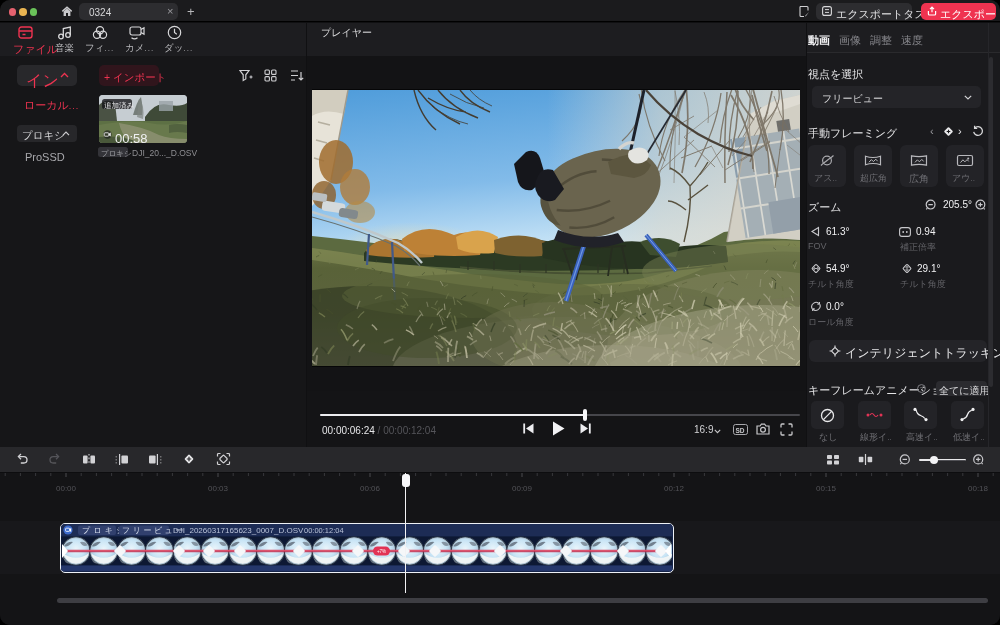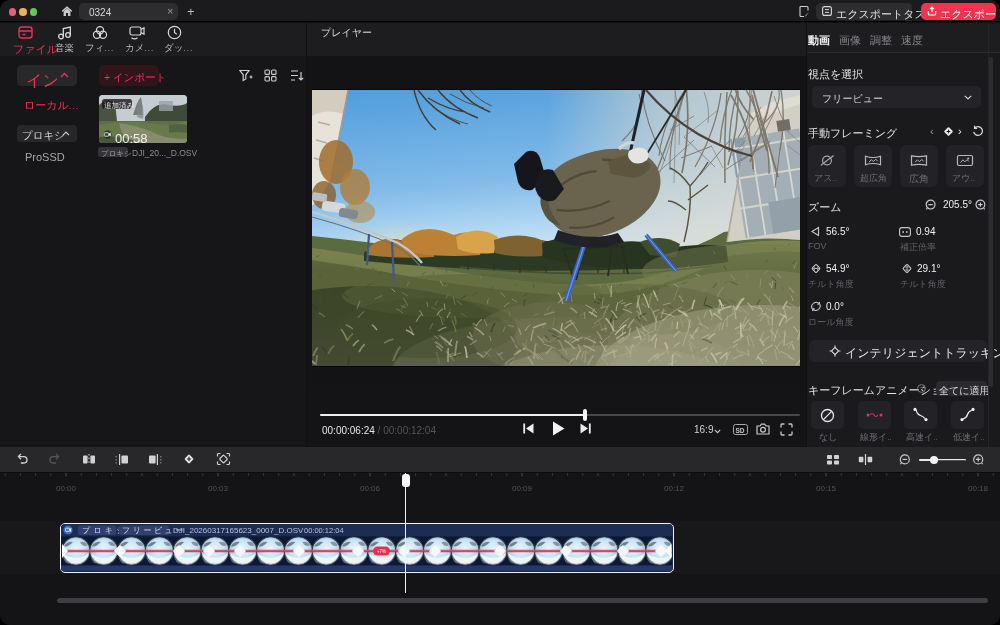--- a/index.html
+++ b/index.html
@@ -201,21 +201,21 @@
 <svg class="abs" style="left:974px;top:199px" width="12" height="12" viewBox="0 0 12 12">
       <circle cx="6.4" cy="5.6" r="4.4" fill="none" stroke="#c8c8cc" stroke-width="1.2"></circle>
       <path d="M4.2 5.6 h4.4 M6.4 3.4 v4.4" stroke="#c8c8cc" stroke-width="1.2"></path>
       <path d="M9.8 9.4 l1 1" stroke="#c8c8cc" stroke-width="1.2"></path>
     </svg>
 
 <svg class="abs" style="left:810px;top:226px" width="11" height="11" viewBox="0 0 11 11">
       <path d="M2 5.5 L8.5 1.5 V9.5 Z" fill="none" stroke="#c8c8cc" stroke-width="1.1"></path>
       <path d="M8.5 3 v5" stroke="#c8c8cc" stroke-width="1.1"></path>
     </svg>
-<div class="txt" style="left:826px;top:226px;font-size:10px;color:#f0f0f2">56.5°</div>
+<div class="txt" style="left:826px;top:226px;font-size:10px;color:#f0f0f2">61.3°</div>
 <div class="txt" style="left:808px;top:241px;font-size:9px;color:#626267">FOV</div>
 <svg class="abs" style="left:899px;top:227px" width="12" height="10" viewBox="0 0 12 10">
       <rect x="0.6" y="0.6" width="10.8" height="8.8" rx="2.4" fill="none" stroke="#c8c8cc" stroke-width="1.1"></rect>
       <circle cx="4.2" cy="5" r="0.9" fill="#c8c8cc"></circle>
       <circle cx="7.8" cy="5" r="0.9" fill="#c8c8cc"></circle>
     </svg>
 <div class="txt" style="left:916px;top:226px;font-size:10px;color:#f0f0f2">0.94</div>
 <div class="txt cjk" style="left:900px;top:241px;font-size:9px;color:#626267">補正倍率</div>
 
 <svg class="abs" style="left:810px;top:263px" width="12" height="11" viewBox="0 0 12 11">

